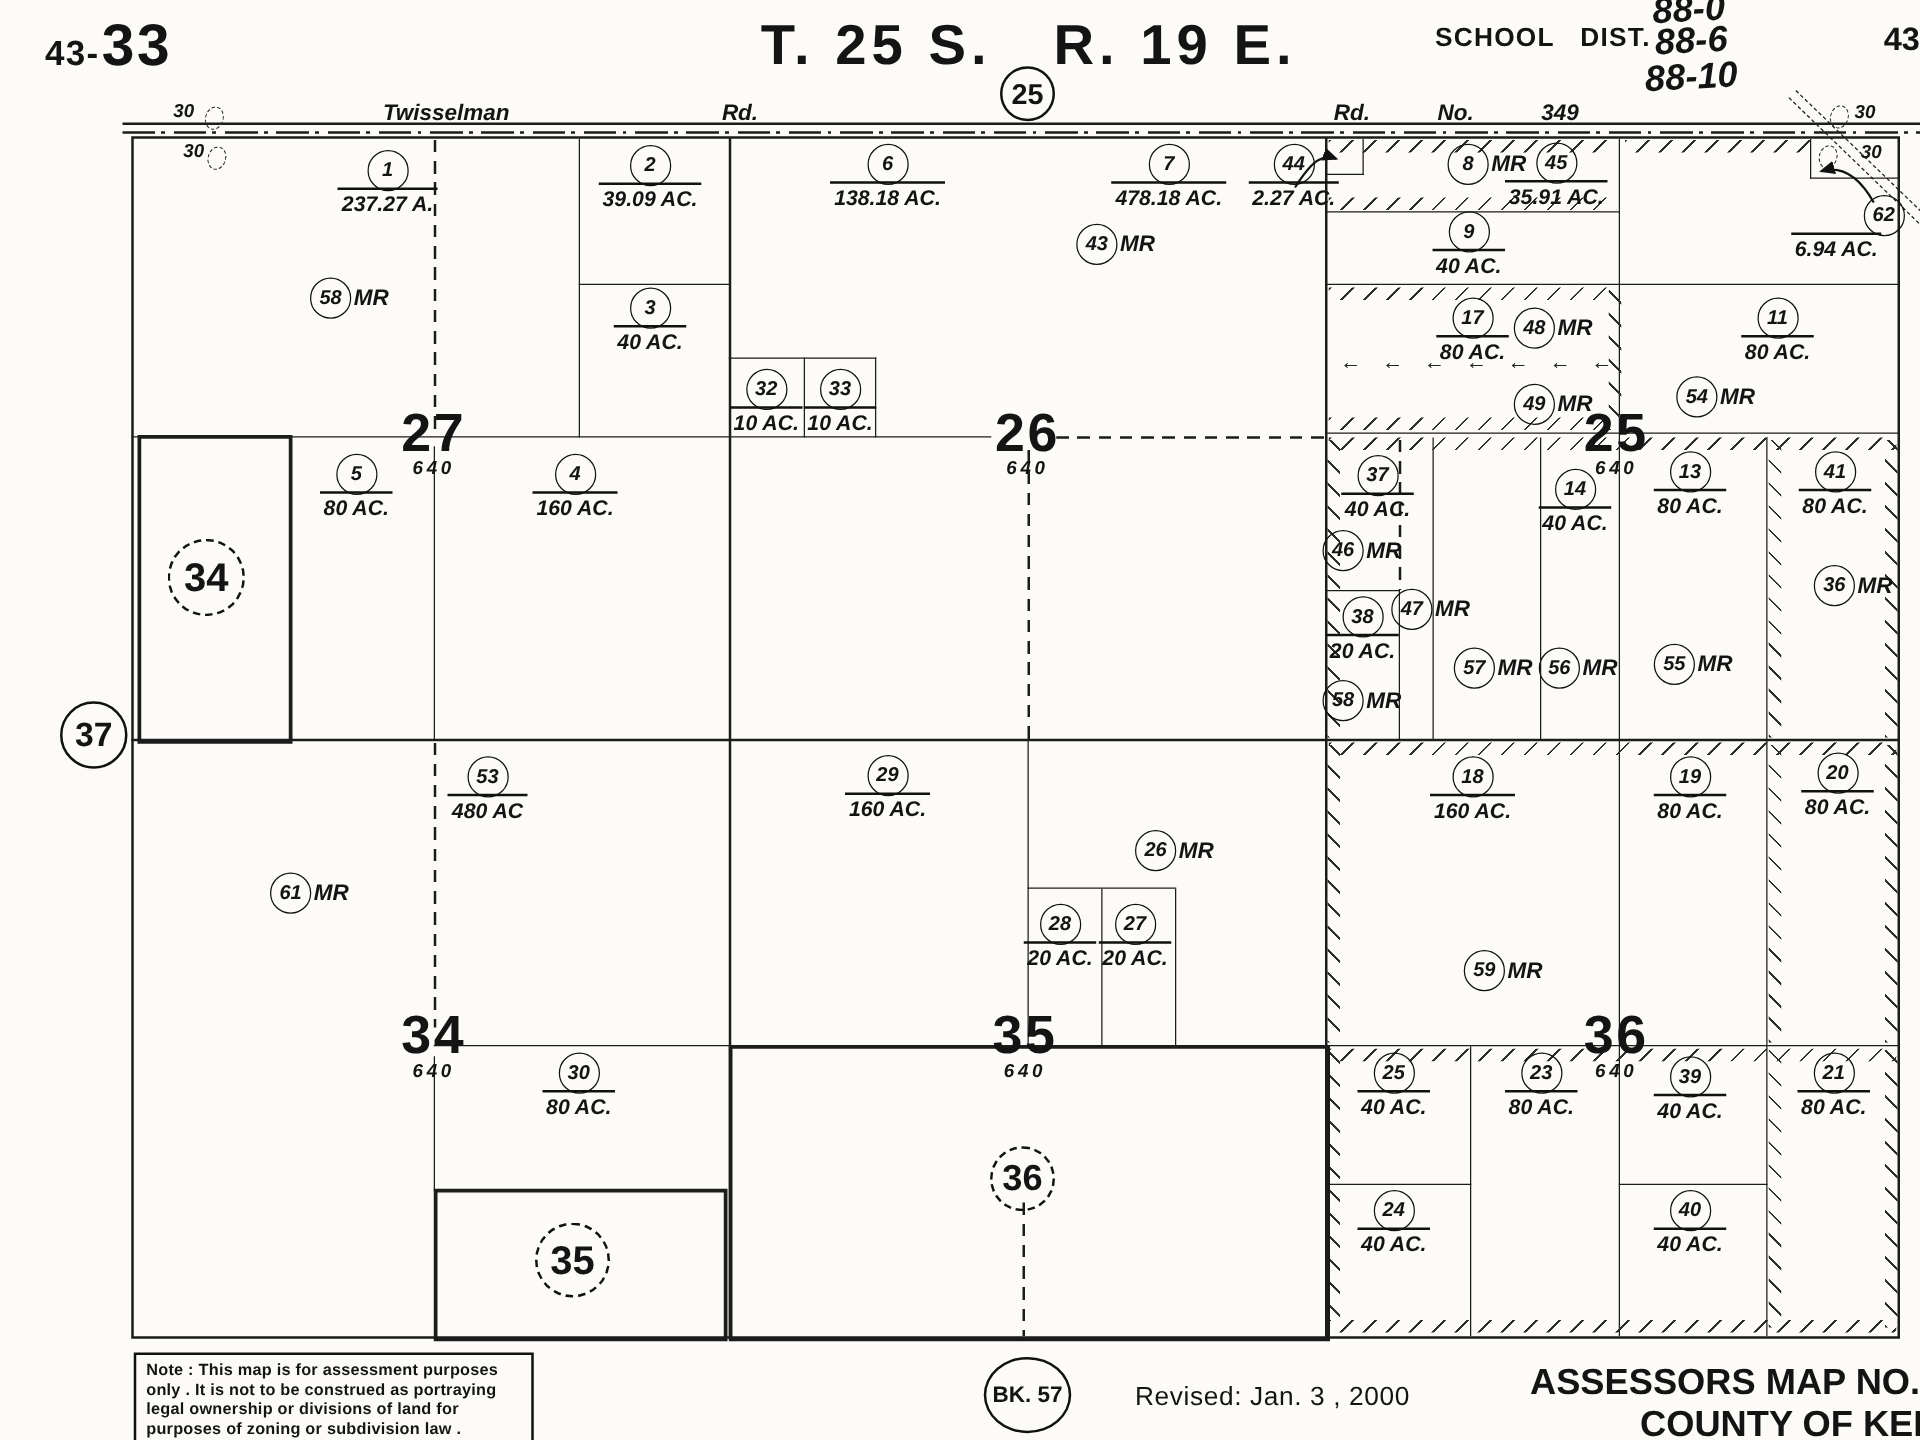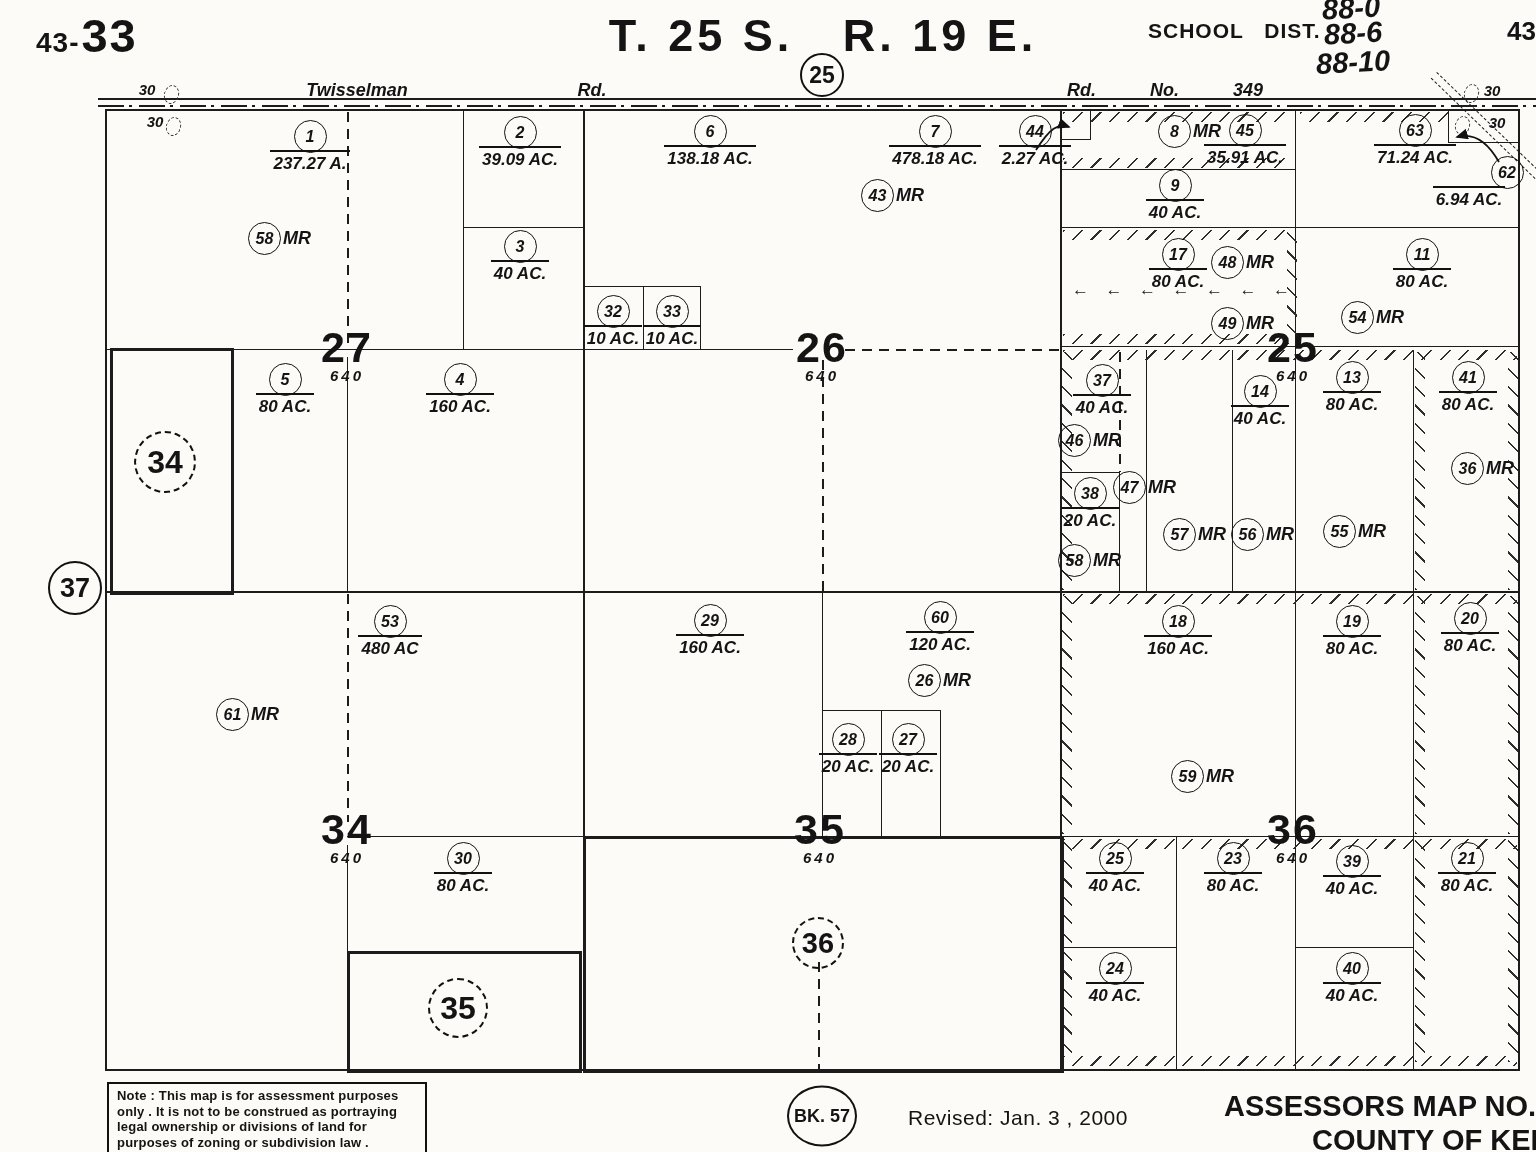--- a/index.html
+++ b/index.html
@@ -178,24 +178,20 @@
         <div><div class="pa">2.27 AC.</div></div>
       </div>
       <div class="pmr" style="left: 1158px; top: 115px;">
         <div class="pc">8</div>
         <div class="" style="display: inline;">MR</div>
       </div>
       <div class="parcel" style="left: 1245px; top: 114px;">
         <div class="pc">45</div>
         <div><div class="pa">35.91 AC.</div></div>
       </div>
-      <div class="parcel" style="left: 1415px; top: 114px;">
-        <div class="pc">63</div>
-        <div><div class="pa">71.24 AC.</div></div>
-      </div>
       <div class="parcel" style="left: 1507px; top: 156px;">
         <div class="pc">62</div>
         <div><div class="pa" style="transform: translateX(-38px); font-style: italic;">6.94 AC.</div></div>
       </div>
       <div class="parcel" style="left: 1175px; top: 169px;">
         <div class="pc">9</div>
         <div><div class="pa">40 AC.</div></div>
       </div>
       <div class="parcel" style="left: 1178px; top: 238px;">
         <div class="pc">17</div>
@@ -285,24 +281,20 @@
         <div class="pc">53</div>
         <div><div class="pa">480 AC</div></div>
       </div>
       <div class="pmr" style="left: 216px; top: 698px;">
         <div class="pc">61</div>
         <div class="" style="display: inline;">MR</div>
       </div>
       <div class="parcel" style="left: 710px; top: 604px;">
         <div class="pc">29</div>
         <div><div class="pa">160 AC.</div></div>
-      </div>
-      <div class="parcel" style="left: 940px; top: 601px;">
-        <div class="pc">60</div>
-        <div><div class="pa">120 AC.</div></div>
       </div>
       <div class="pmr" style="left: 908px; top: 664px;">
         <div class="pc">26</div>
         <div class="" style="display: inline;">MR</div>
       </div>
       <div class="parcel" style="left: 848px; top: 723px;">
         <div class="pc">28</div>
         <div><div class="pa">20 AC.</div></div>
       </div>
       <div class="parcel" style="left: 908px; top: 723px;">

